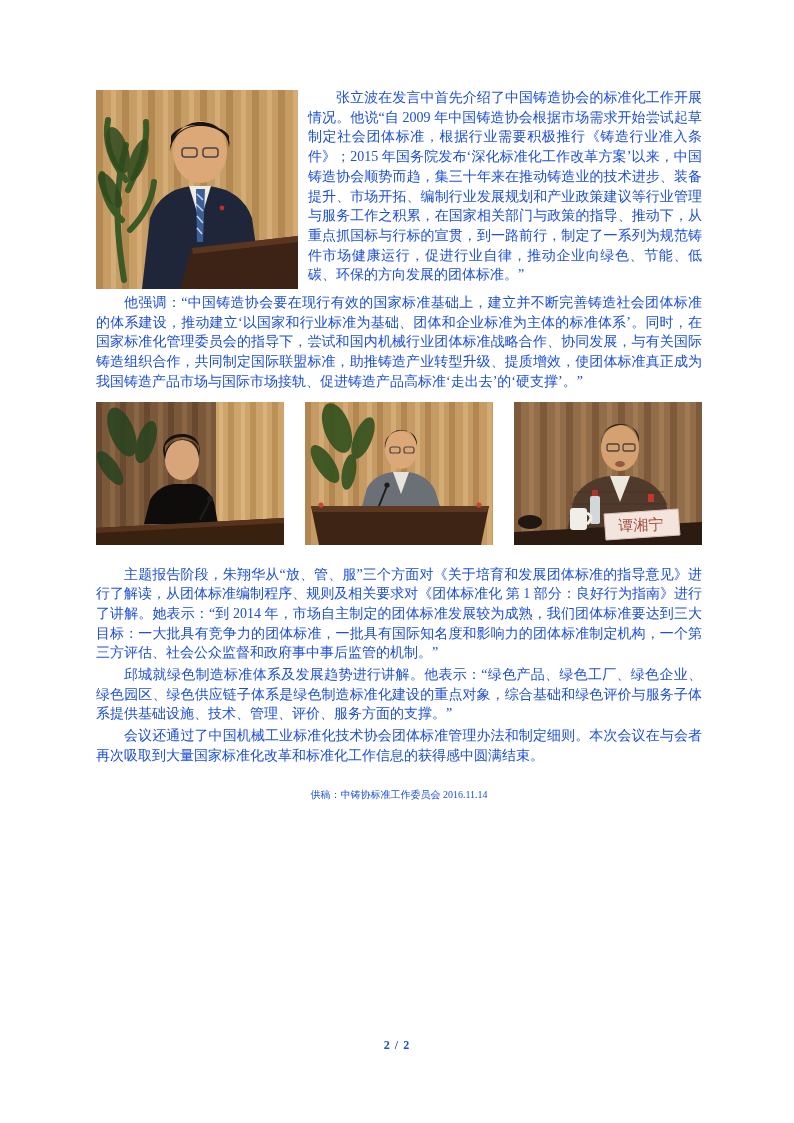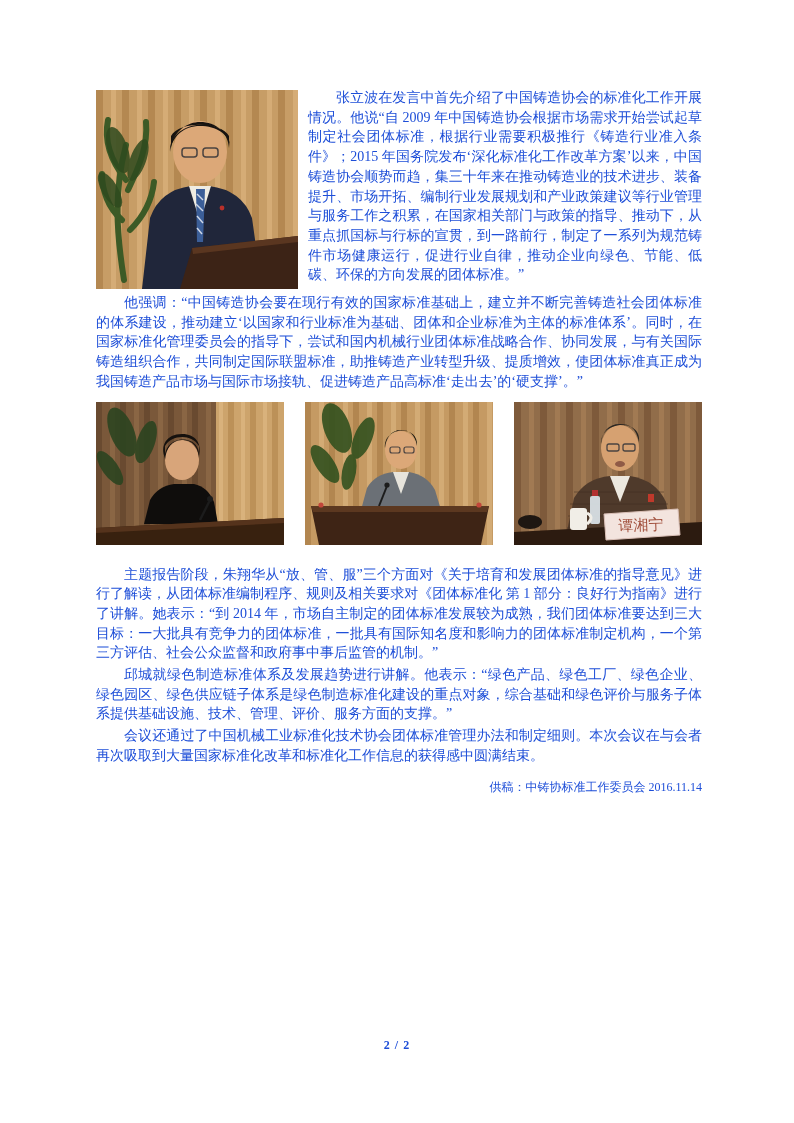--- a/index.html
+++ b/index.html
@@ -32,23 +32,23 @@
     display: block;
   }
   .photo-top svg { display: block; }
   .photo-row {
     display: flex;
     gap: 21px;
     margin: 10px 0 20px 0;
   }
   .photo-row svg { display: block; }
   .byline {
-    margin-top: 12px;
-    text-align: right;
-    font-size: 12px;
+    margin-top: 19px;
+    text-align: center;
+    font-size: 10px;
   }
   .footer {
     position: absolute;
     left: 0; right: 0;
     top: 1038px;
     text-align: center;
     font-size: 12px;
     font-weight: bold;
     letter-spacing: 1px;
   }

